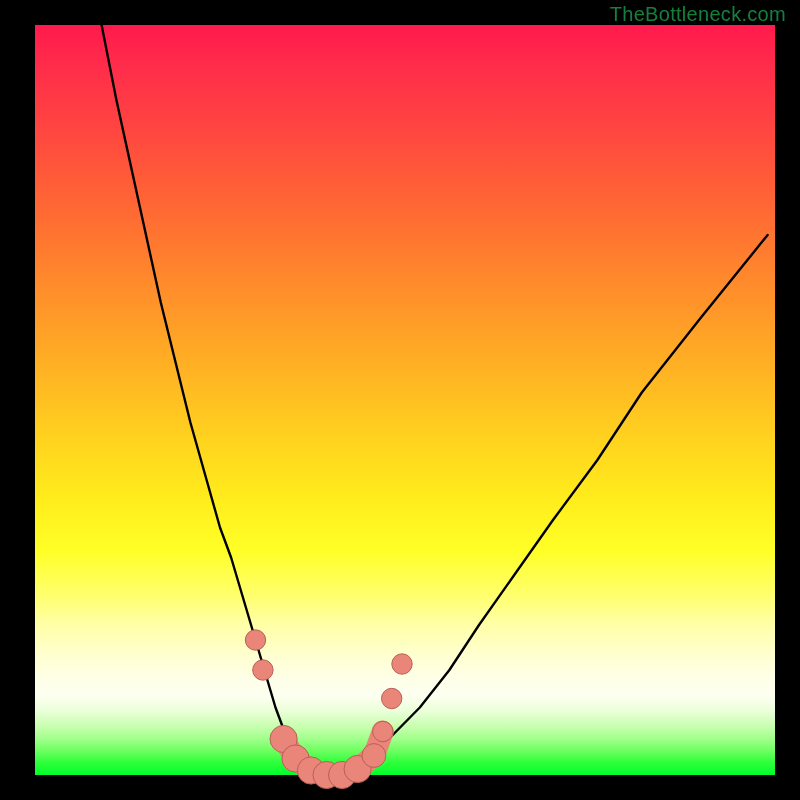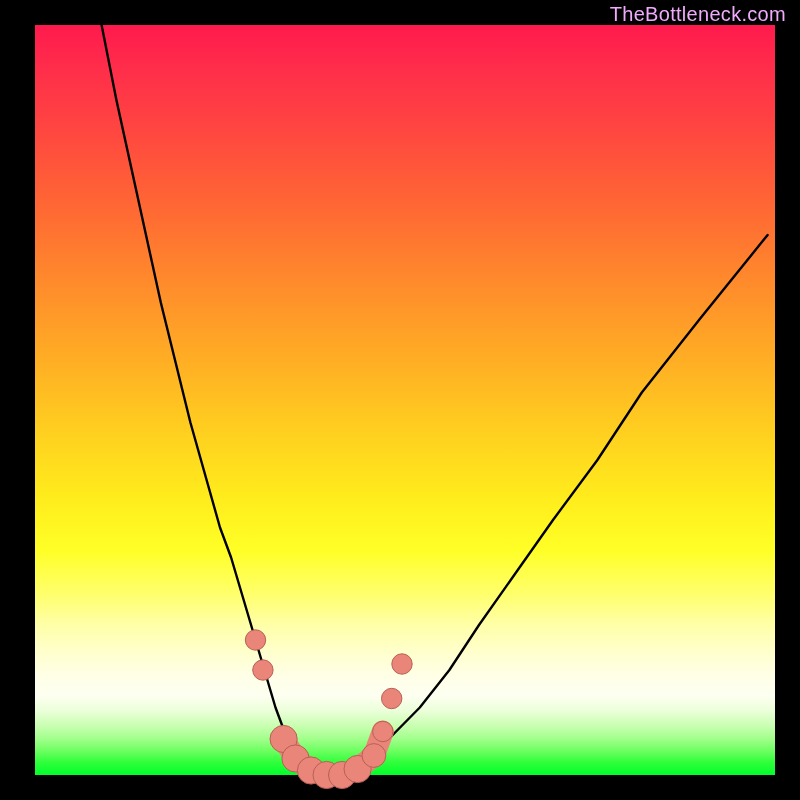--- a/index.html
+++ b/index.html
@@ -47,21 +47,21 @@
       #9eff88 95.3%,
       #6cff60 96.8%,
       #33ff3d 98.2%,
       #00ff2a 100%
     );
   }
   .attribution {
     position: absolute;
     top: 3px;
     right: 14px;
-    color: #f0abfc;
+    color: #15803d;
     font-size: 20px;
     font-weight: 500;
     letter-spacing: 0.3px;
   }
   svg.overlay {
     position: absolute;
     left: 0; top: 0;
     width: 740px; height: 750px;
     overflow: visible;
   }

